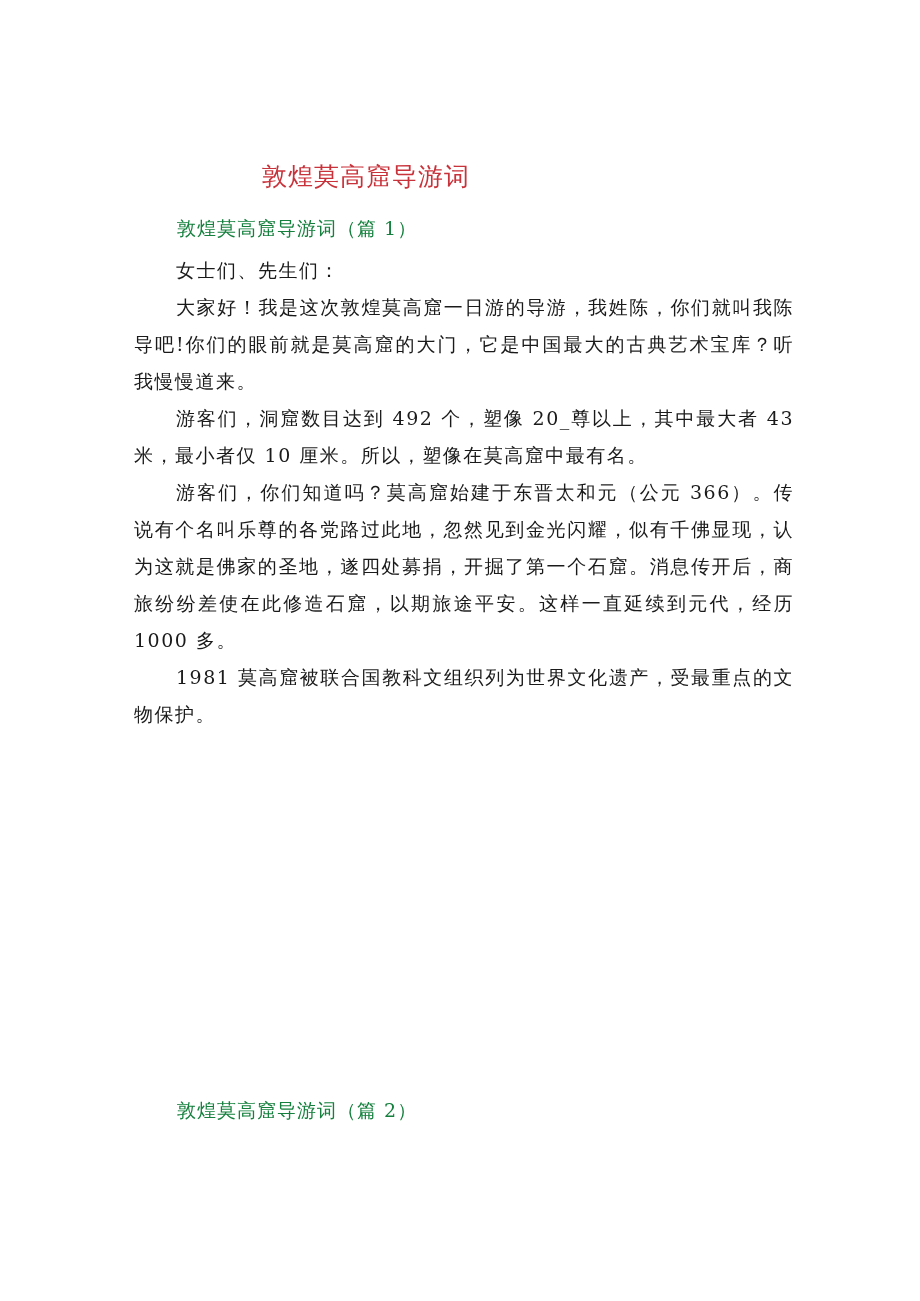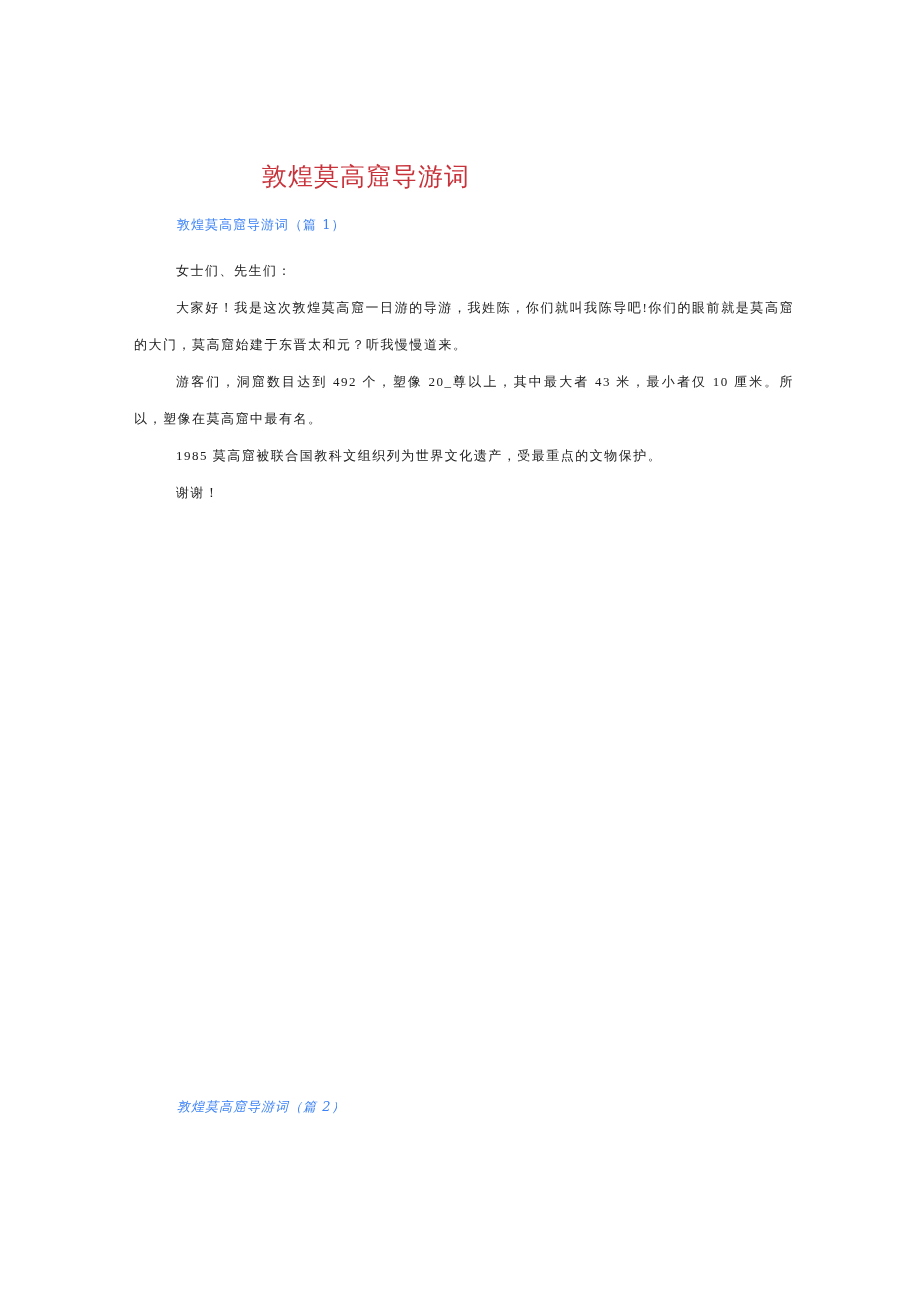--- a/index.html
+++ b/index.html
@@ -1,33 +1,33 @@
 <!DOCTYPE html>
 <html><head>
 <meta charset="utf-8">
 <style>
   html, body { margin: 0; padding: 0; background: #ffffff; }
   body { width: 920px; height: 1301px; position: relative; overflow: hidden;
          font-family: "DejaVu Serif", "Liberation Serif", serif; color: #1a1a1a; }
   .title { position: absolute; top: 160px; left: 0; width: 732px; text-align: center;
            font-size: 25px; color: #c8323a; letter-spacing: 1px; }
-  .section-heading { position: absolute; left: 177px; font-size: 13px; color: #3b82f6; letter-spacing: 1px; }
-  .body { position: absolute; left: 134px; width: 660px; font-size: 13px; line-height: 37px; font-family: Liberation Serif, serif; }
+  .section-heading { position: absolute; left: 177px; font-size: 19px; color: #15803d; letter-spacing: 1px; }
+  .body { position: absolute; left: 134px; width: 660px; font-size: 19px; line-height: 37px; }
   .para { margin: 0; text-indent: 42px; text-align: justify; letter-spacing: 1.5px; }
 </style>
 </head>
 <body>
 
 <div>
   <div class="title">敦煌莫高窟导游词</div>
 
   <div class="section-heading" style="top:216px;">敦煌莫高窟导游词（篇 1）</div>
 
   <div class="body" style="top:252px;">
     <p class="para">女士们、先生们：</p>
-    <p class="para">大家好！我是这次敦煌莫高窟一日游的导游，我姓陈，你们就叫我陈导吧!你们的眼前就是莫高窟的大门，莫高窟始建于东晋太和元？听我慢慢道来。</p>
+    <p class="para">大家好！我是这次敦煌莫高窟一日游的导游，我姓陈，你们就叫我陈导吧!你们的眼前就是莫高窟的大门，它是中国最大的古典艺术宝库？听我慢慢道来。</p>
     <p class="para">游客们，洞窟数目达到 492 个，塑像 20_尊以上，其中最大者 43 米，最小者仅 10 厘米。所以，塑像在莫高窟中最有名。</p>
-    <p class="para">1985 莫高窟被联合国教科文组织列为世界文化遗产，受最重点的文物保护。</p>
-    <p class="para">谢谢！</p>
+    <p class="para">游客们，你们知道吗？莫高窟始建于东晋太和元（公元 366）。传说有个名叫乐尊的各党路过此地，忽然见到金光闪耀，似有千佛显现，认为这就是佛家的圣地，遂四处募捐，开掘了第一个石窟。消息传开后，商旅纷纷差使在此修造石窟，以期旅途平安。这样一直延续到元代，经历 1000 多。</p>
+    <p class="para">1981 莫高窟被联合国教科文组织列为世界文化遗产，受最重点的文物保护。</p>
   </div>
 
-  <div class="section-heading" style="top:1098px;font-style:italic;">敦煌莫高窟导游词（篇 2）</div>
+  <div class="section-heading" style="top:1098px;">敦煌莫高窟导游词（篇 2）</div>
 </div>
 
 </body></html>

